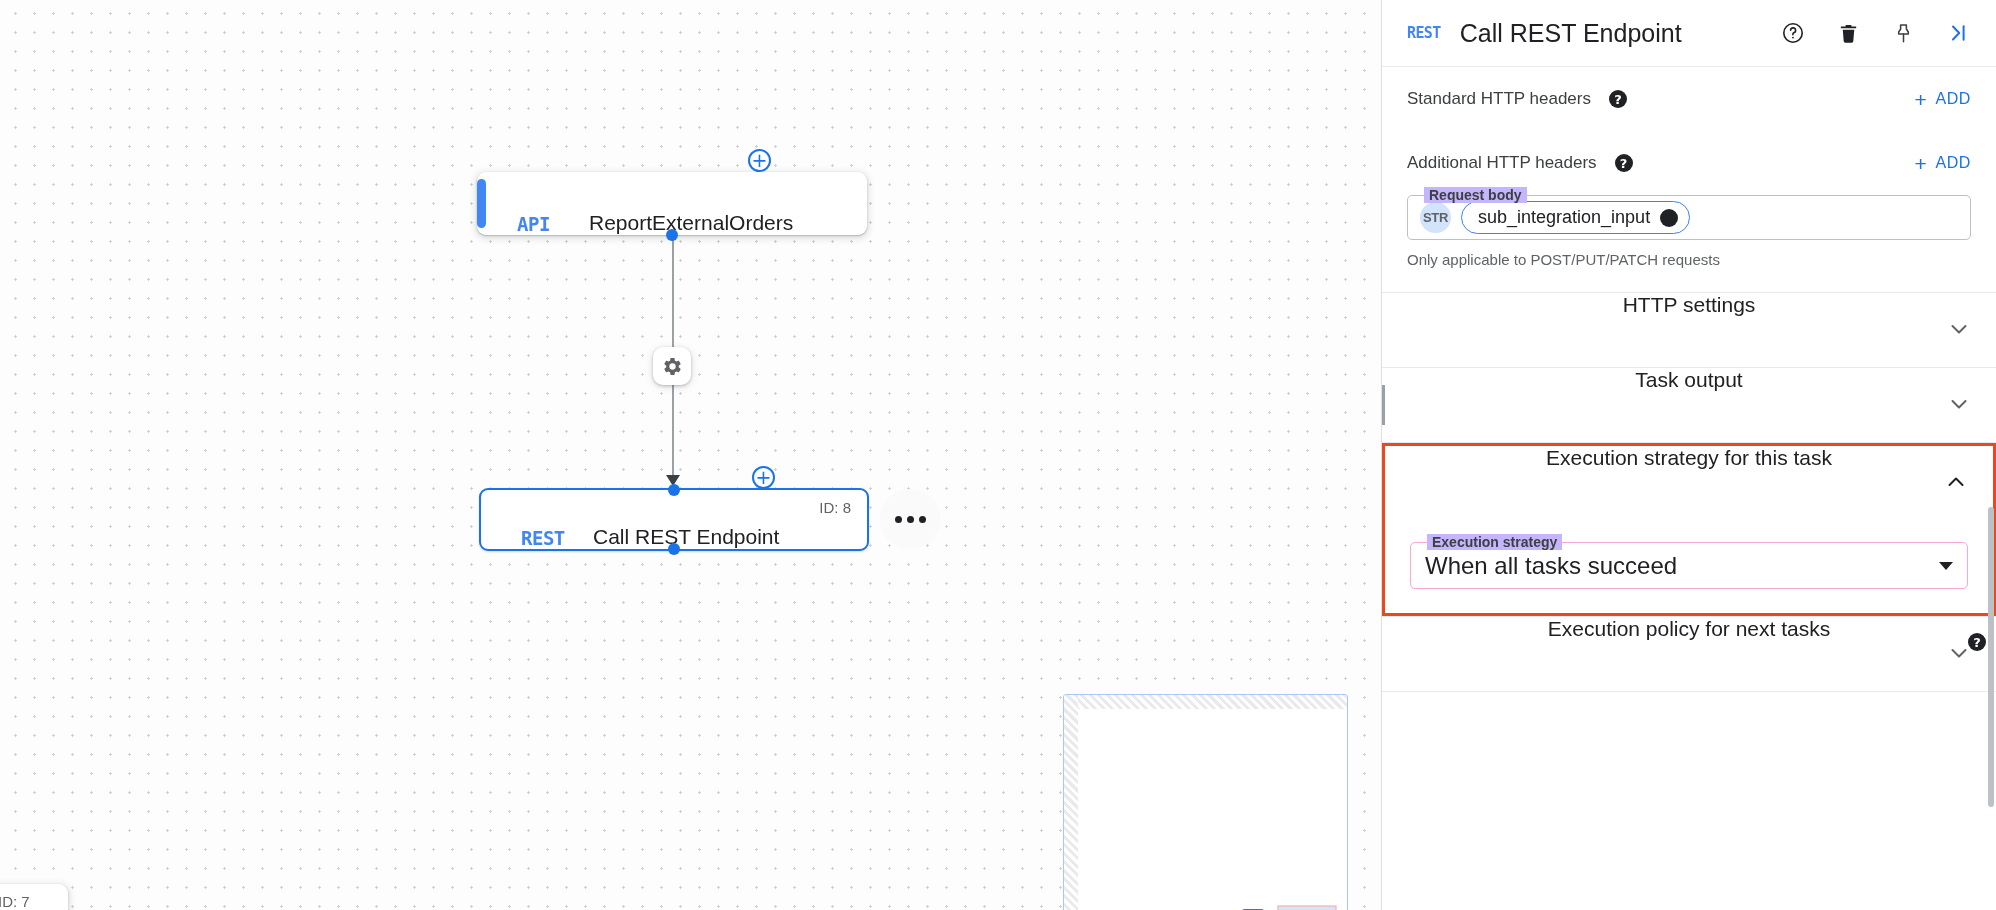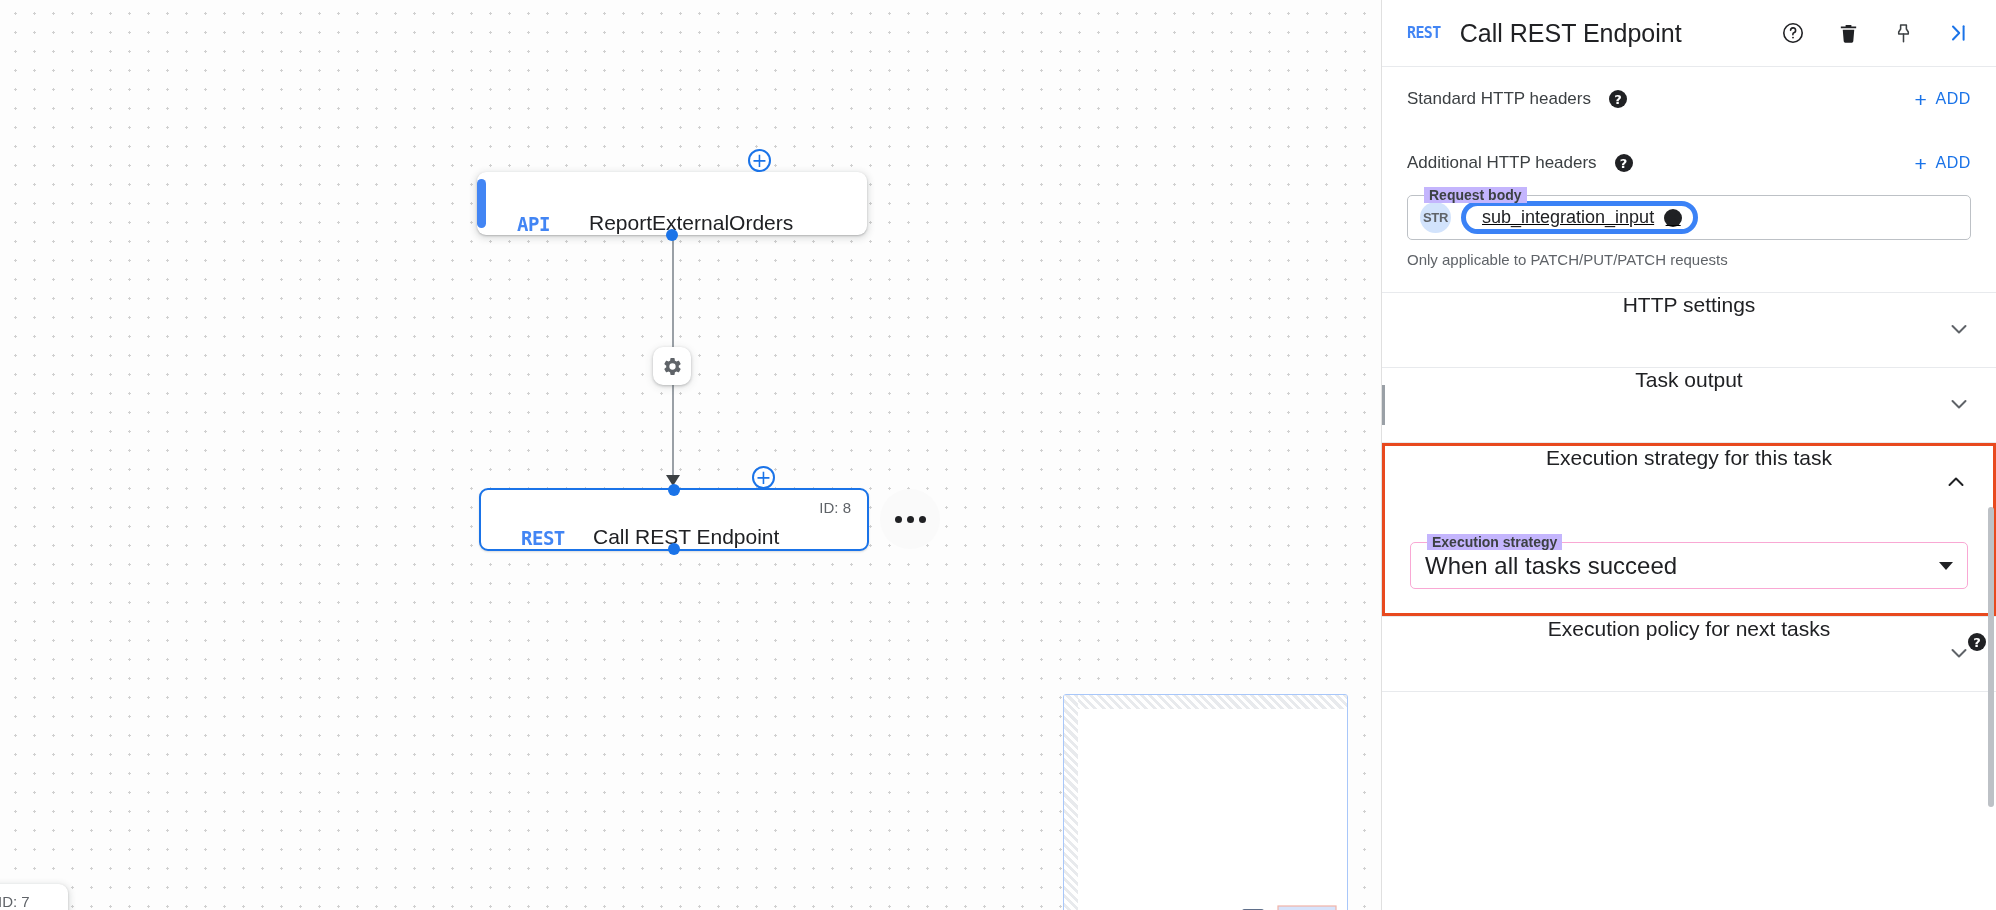--- a/index.html
+++ b/index.html
@@ -223,27 +223,26 @@
   .chip-str {
     background: #d2e3fc; color: #5f6368;
     font-size: 13px; font-weight: 600;
     border-radius: 50%;
     width: 31px; height: 31px;
     display: flex; align-items: center; justify-content: center;
     letter-spacing: -.3px;
   }
   .chip-var {
     margin-left: 10px;
-    border: 5px solid #3b82f6;
+    border: 1px solid #3b82f6;
     border-radius: 18px;
     height: 33px;
     display: flex; align-items: center;
     padding: 0 11px 0 16px;
     gap: 10px;
-    text-decoration: underline;
   }
   .chip-var span { font-size: 18px; color: #202124; }
   .chip-x {
     width: 18px; height: 18px; border-radius: 50%;
     background: #202124; color: #ffffff;
     font-size: 12px; display: flex; align-items: center; justify-content: center;
     font-family: "DejaVu Sans", sans-serif;
     cursor: pointer;
   }
   .hint { margin: 11px 25px 0; font-size: 15px; color: #5f6368; }
@@ -414,21 +413,21 @@
       </div>
 
       <div class="field-outlined">
         <span class="field-legend">Request body</span>
         <span class="chip-str">STR</span>
         <span class="chip-var">
           <span>sub_integration_input</span>
           <span class="chip-x">✕</span>
         </span>
       </div>
-      <div class="hint">Only applicable to PATCH/PUT/PATCH requests</div>
+      <div class="hint">Only applicable to POST/PUT/PATCH requests</div>
 
       <div class="divider"></div>
 
       <div class="accordion-header">
         <span class="accordion-title">HTTP settings</span>
         <span class="chev">
           <svg width="24" height="24" viewBox="0 0 24 24" fill="none" stroke="#5f6368" stroke-width="2" stroke-linecap="round" stroke-linejoin="round">
               <path d="M5.5 9l6.5 6.5L18.5 9"></path>
             </svg>
         </span>

